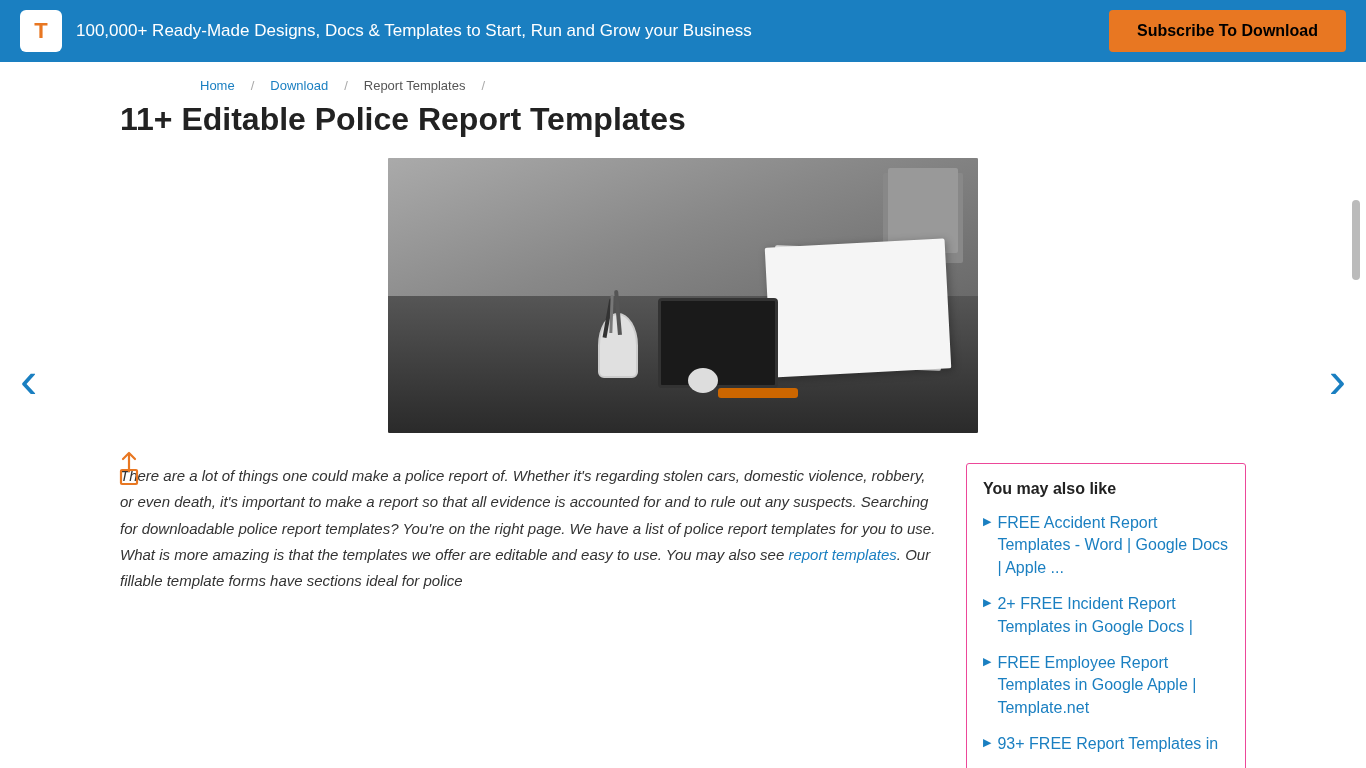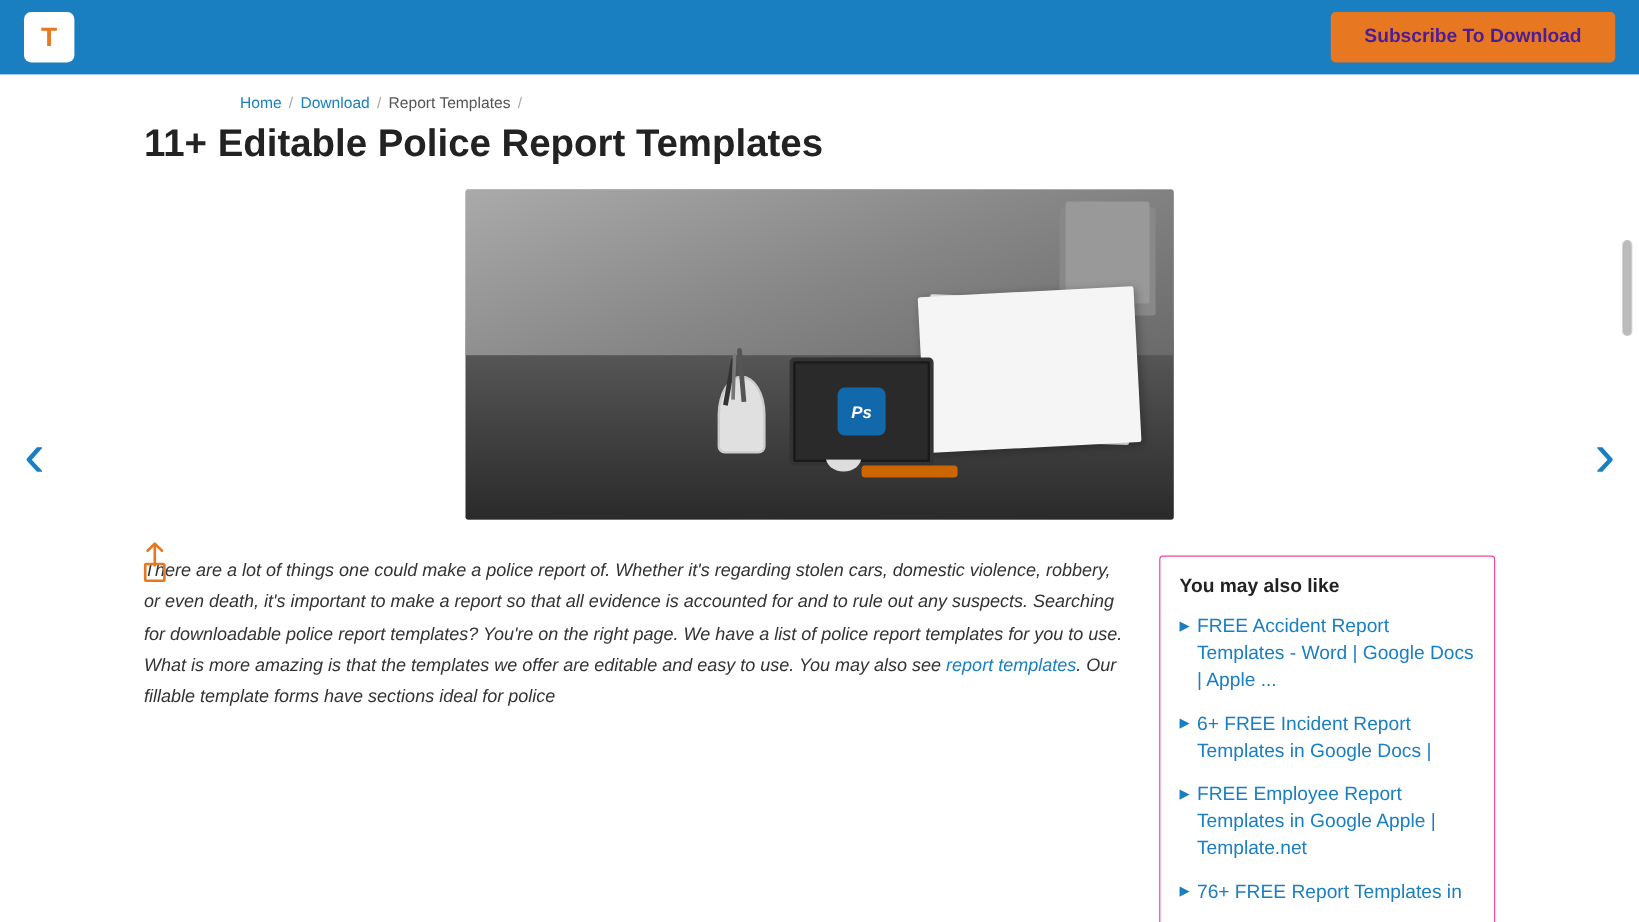--- a/index.html
+++ b/index.html
@@ -32,38 +32,38 @@
       color: #e87722;
       flex-shrink: 0;
     }
     #header-tagline {
       color: #fff;
       font-size: 17px;
       font-weight: 400;
     }
     #subscribe-btn {
       background: #e87722;
-      color: #4c1d95;
+      color: #000000;
       border: none;
       padding: 12px 28px;
       font-size: 16px;
       font-weight: 700;
       border-radius: 4px;
       cursor: pointer;
       white-space: nowrap;
     }
 
     
     #breadcrumb {
       padding: 16px 200px 8px 200px;
       font-size: 13px;
       color: #555;
       display: flex;
       align-items: center;
-      gap: 6px;
+      gap: 16px;
       text-align: right;
     }
     #breadcrumb a {
       color: #1a7fc1;
       text-decoration: none;
     }
     .breadcrumb-sep { color: #aaa; }
 
     
     #main {
@@ -202,20 +202,21 @@
       border-radius: 4px;
       margin-right: 2px;
     }
   </style>
 </head>
 <body>
 
 <header id="header">
   <div id="header-left">
     <div id="logo-box">T</div>
+    <span id="header-tagline">100,000+ Ready-Made Designs, Docs &amp; Templates to Start, Run and Grow your Business</span>
   </div>
   <button id="subscribe-btn">Subscribe To Download</button>
 </header>
 
 <nav id="breadcrumb">
   <a href="#">Home</a>
   <span class="breadcrumb-sep">/</span>
   <a href="#">Download</a>
   <span class="breadcrumb-sep">/</span>
   <span>Report Templates</span>
@@ -228,23 +229,20 @@
   <div id="hero-image-container">
     <div id="hero-image">
 
       <div style="position:absolute;bottom:0;left:0;right:0;height:55%;background:linear-gradient(to bottom,#5a5a5a,#2a2a2a);z-index:1;"></div>
       <div style="position:absolute;top:0;left:0;right:0;height:50%;background:linear-gradient(160deg,#aaaaaa,#888888,#6a6a6a);z-index:1;"></div>
 
       <div style="position:absolute;right:30px;bottom:60px;width:180px;height:130px;background:#f5f5f5;transform:rotate(-3deg);z-index:4;border-radius:2px;box-shadow:2px 2px 8px rgba(0,0,0,0.3);"></div>
       <div style="position:absolute;right:35px;bottom:65px;width:170px;height:120px;background:#eeeeee;transform:rotate(2deg);z-index:3;border-radius:2px;"></div>
 
       <div style="position:absolute;right:200px;bottom:45px;width:120px;height:90px;background:#1a1a1a;border-radius:4px;z-index:4;border:3px solid #333;"></div>
-      <div style="position:absolute;right:205px;bottom:50px;width:110px;height:80px;background:#2a2a2a;z-index:5;display:flex;align-items:center;justify-content:center;">
-        <div style="width:40px;height:40px;background:#1168aa;border-radius:6px;display:flex;align-items:center;justify-content:center;color:#fff;font-size:14px;font-weight:900;font-style:italic;">Ps</div>
-      </div>
 
       <div style="position:absolute;left:210px;bottom:55px;width:40px;height:65px;background:#e0e0e0;border-radius:50% 50% 6px 6px;z-index:6;border:2px solid #ccc;"></div>
 
       <div style="position:absolute;left:218px;bottom:95px;width:4px;height:40px;background:#333;border-radius:2px 2px 0 0;transform:rotate(10deg);z-index:7;"></div>
       <div style="position:absolute;left:228px;bottom:98px;width:4px;height:45px;background:#555;border-radius:2px 2px 0 0;transform:rotate(-5deg);z-index:7;"></div>
       <div style="position:absolute;left:222px;bottom:100px;width:3px;height:38px;background:#777;border-radius:2px 2px 0 0;transform:rotate(2deg);z-index:7;"></div>
 
       <div style="position:absolute;right:15px;top:15px;width:80px;height:90px;background:#888;z-index:2;border-radius:2px;"></div>
       <div style="position:absolute;right:20px;top:10px;width:70px;height:85px;background:#999;z-index:2;border-radius:2px;"></div>
 
@@ -273,28 +271,28 @@
     <div id="sidebar">
       <div id="you-may-like">
         <div id="you-may-like-title">You may also like</div>
 
         <div class="sidebar-link-item">
           <span class="sidebar-arrow">▶</span>
           <a href="#" class="sidebar-link">FREE Accident Report Templates - Word | Google Docs | Apple ...</a>
         </div>
         <div class="sidebar-link-item">
           <span class="sidebar-arrow">▶</span>
-          <a href="#" class="sidebar-link">6+ FREE Incident Report Templates in Google Docs |</a>
+          <a href="#" class="sidebar-link">2+ FREE Incident Report Templates in Google Docs |</a>
         </div>
         <div class="sidebar-link-item">
           <span class="sidebar-arrow">▶</span>
           <a href="#" class="sidebar-link">FREE Employee Report Templates in Google Apple | Template.net</a>
         </div>
         <div class="sidebar-link-item">
           <span class="sidebar-arrow">▶</span>
-          <a href="#" class="sidebar-link">76+ FREE Report Templates in</a>
+          <a href="#" class="sidebar-link">93+ FREE Report Templates in</a>
         </div>
       </div>
     </div>
   </div>
 </div>
 
 <div id="scroll-indicator" style="position:fixed;right:4px;top:200px;width:8px;height:80px;background:#bbb;border-radius:4px;"></div>
 
 </body></html>

